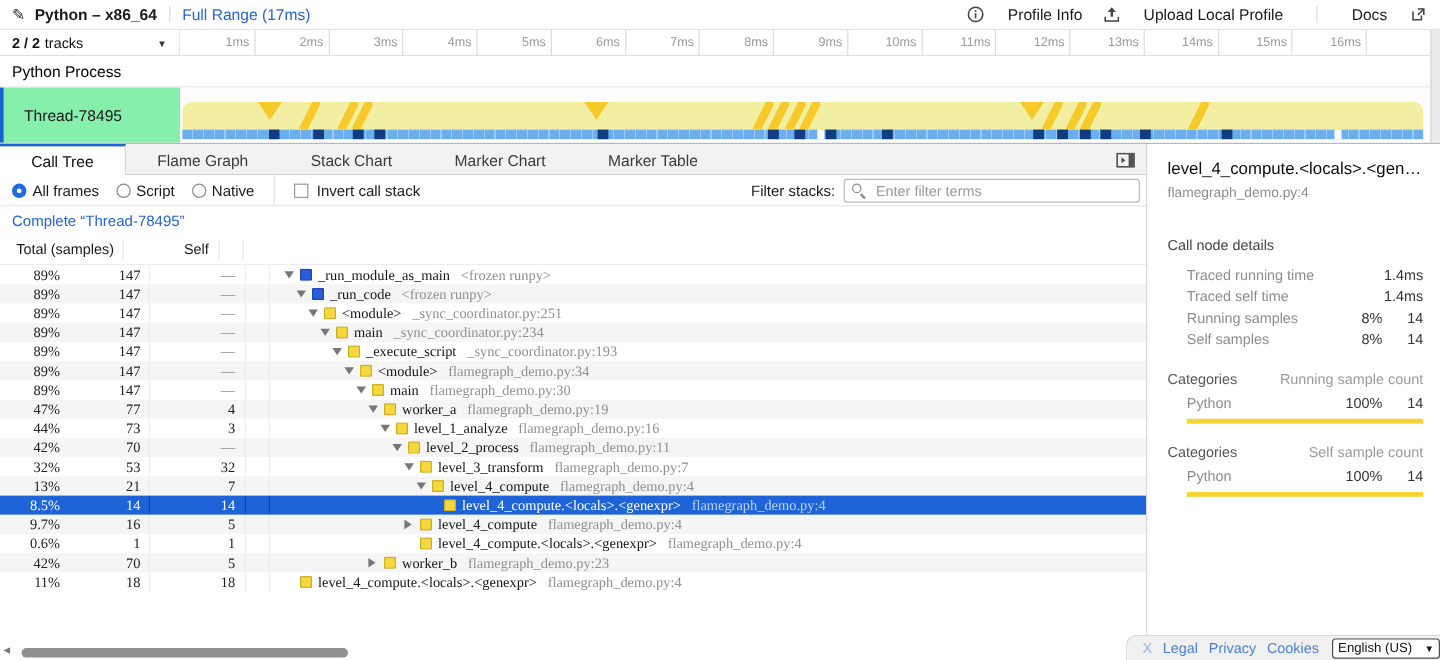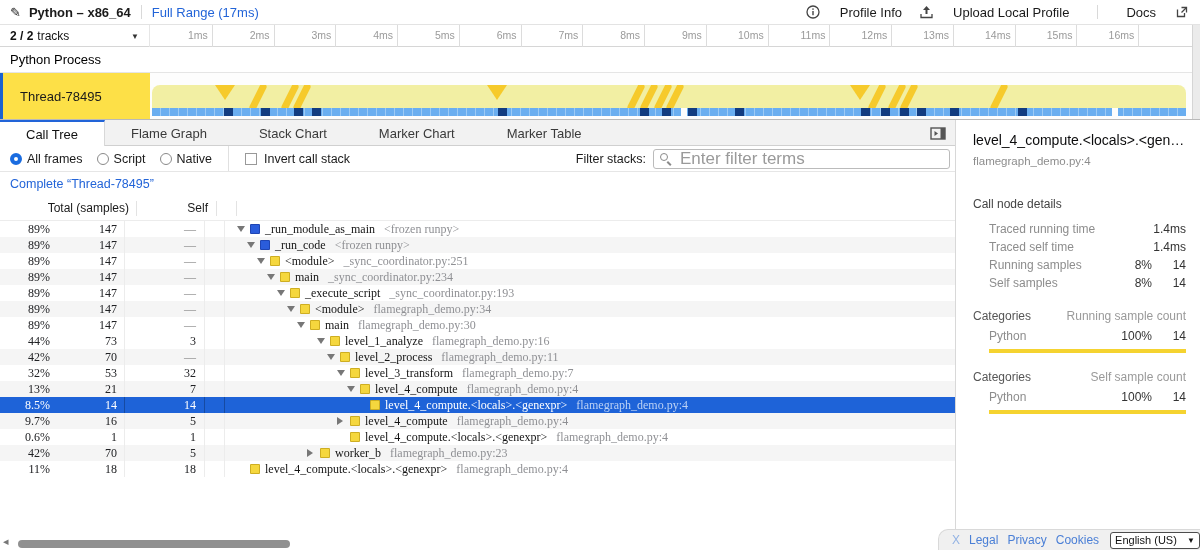--- a/index.html
+++ b/index.html
@@ -29,21 +29,21 @@
   #ruler-area { position:absolute; left:150px; top:0; width:1050px; height:22px; }
   .tick-label { position:absolute; top:4px; width:54px; text-align:right; font-size:10.5px; color:#9a9a9a; }
   .tick-line { position:absolute; top:0; width:1px; height:22px; background:#dcdcdc; }
 
   
   .track-section { position:absolute; left:0; top:47px; width:1200px; height:72px; background:#fafafa; }
   .process-row { position:absolute; left:0; top:0; width:1200px; height:26px; background:#fff;
                  border-bottom:1px solid #e5e5e5; display:flex; align-items:center; font-size:13px; color:#000; }
   .process-row span { margin-left:10px; }
   .thread-row { position:absolute; left:0; top:26px; width:1200px; height:46px; background:#fdfdfd; }
-  .thread-label-panel { position:absolute; left:0; top:0; width:150px; height:46px; background:#fde047;
+  .thread-label-panel { position:absolute; left:0; top:0; width:150px; height:46px; background:#86efac;
                         border-left:3px solid #1a62d0; display:flex; align-items:center; font-size:13px; color:#1a1a1a; }
   .thread-label-panel span { margin-left:17px; }
   .track-viz { position:absolute; left:150px; top:0; width:1042px; height:46px; }
   .activity { position:absolute; left:2px; top:12px; width:1034px; height:23px; background:#f2efa3;
               border-radius:8px 8px 0 0; overflow:hidden; }
   .samples { position:absolute; left:2px; top:35px; width:1034px; height:8px;
              background:repeating-linear-gradient(90deg,#6aaef0 0 8px,#9ccaf5 8px 9px); }
   .seg-dark { position:absolute; top:0; width:9px; height:8px; background:#123c80; }
   .seg-gap { position:absolute; top:0; width:6px; height:8px; background:#fdfdfd; }
   .gutter { position:absolute; left:1192px; top:25px; width:8px; height:94px; background:#ebebeb;
@@ -69,34 +69,34 @@
            display:inline-block; margin-right:5px; cursor:pointer; }
   .radio.on { border:4px solid #1a6ce0; }
   .radio-label { margin-right:14px; color:#1a1a1a; }
   .settings-divider { width:1px; height:25px; background:#e0e0e0; margin-left:2px; }
   .invert-wrap { display:flex; align-items:center; padding-left:16px; }
   .checkbox { width:12px; height:12px; border:1px solid #999; background:#fff; display:inline-block;
               margin-right:7px; cursor:pointer; }
   .filter-wrap { margin-left:auto; display:flex; align-items:center; padding-right:5px; }
   .filter-label { color:#1a1a1a; margin-right:7px; }
   .search-box { position:relative; }
-  .search-box input { width:297px; height:20px; border:1px solid #bbb; border-radius:3px;
-                      font-family:"Liberation Sans",sans-serif; font-size:17px; color:#333;
+  .search-box input { width:247px; height:20px; border:1px solid #bbb; border-radius:3px;
+                      font-family:"Liberation Sans",sans-serif; font-size:12px; color:#333;
                       padding:0 6px 0 26px; outline:none; }
   .search-box input::placeholder { color:#9a9a9a; }
   .mag { position:absolute; left:7px; top:4px; width:12px; height:12px; }
   .mag .lens { position:absolute; left:0; top:0; width:8px; height:8px; border:1.5px solid #8a8a8a; border-radius:50%; }
   .mag .handle { position:absolute; left:8px; top:8px; width:5px; height:1.5px; background:#8a8a8a; transform:rotate(45deg); transform-origin:0 0; }
 
   .complete-row { position:absolute; left:0; top:52px; width:955px; height:24px; display:flex; align-items:center; }
   .complete-link { margin-left:10px; font-size:12.5px; color:#2264d8; cursor:pointer; }
 
   .table-head { position:absolute; left:0; top:76px; width:955px; height:25px; display:flex;
                 align-items:center; font-size:12px; color:#1a1a1a; border-bottom:1px solid #ececec; background:#fff; }
-  .th-total { width:137px; text-align:right; padding-right:7px; border-right:1px solid #e3e3e3; height:15px; line-height:15px; }
+  .th-total { width:103px; text-align:right; padding-right:7px; border-right:1px solid #e3e3e3; height:15px; line-height:15px; }
   .th-self { width:80px; text-align:right; padding-right:8px; border-right:1px solid #e3e3e3; height:15px; line-height:15px; }
   .th-gap { width:20px; border-right:1px solid #e3e3e3; height:15px; }
 
   #tree-body { position:absolute; left:0; top:101px; width:955px;font-family:Liberation Serif, serif; }
   .tr { display:flex; height:16px; line-height:16px; font-size:12px; background:#fff; cursor:pointer; }
   .tr.alt { background:#f5f5f5; }
   .tr.sel { background:#1e63d8; color:#fff; }
   .c-total { width:125px; display:flex; border-right:1px solid #ececec; }
   .c-total .pct { width:50px; text-align:right; color:#202124; }
   .c-total .tot { flex:1; text-align:right; padding-right:7px; color:#202124; }
@@ -444,20 +444,36 @@
             <div class="c-gap"></div>
             <div class="c-tree" style="padding-left: 72px;">
               <span class="twisty">
                 <span class="tw-open"></span>
               </span>
               <span class="sq yellow"></span>
               <span class="fn-name">main</span>
               <span class="fn-file">flamegraph_demo.py:30</span>
             </div>
           </div>
+          <div class="tr alt">
+            <div class="c-total">
+              <span class="pct">47%</span>
+              <span class="tot">77</span>
+            </div>
+            <div class="c-self">4</div>
+            <div class="c-gap"></div>
+            <div class="c-tree" style="padding-left: 82px;">
+              <span class="twisty">
+                <span class="tw-open"></span>
+              </span>
+              <span class="sq yellow"></span>
+              <span class="fn-name">worker_a</span>
+              <span class="fn-file">flamegraph_demo.py:19</span>
+            </div>
+          </div>
           <div class="tr">
             <div class="c-total">
               <span class="pct">44%</span>
               <span class="tot">73</span>
             </div>
             <div class="c-self">3</div>
             <div class="c-gap"></div>
             <div class="c-tree" style="padding-left: 92px;">
               <span class="twisty">
                 <span class="tw-open"></span>

